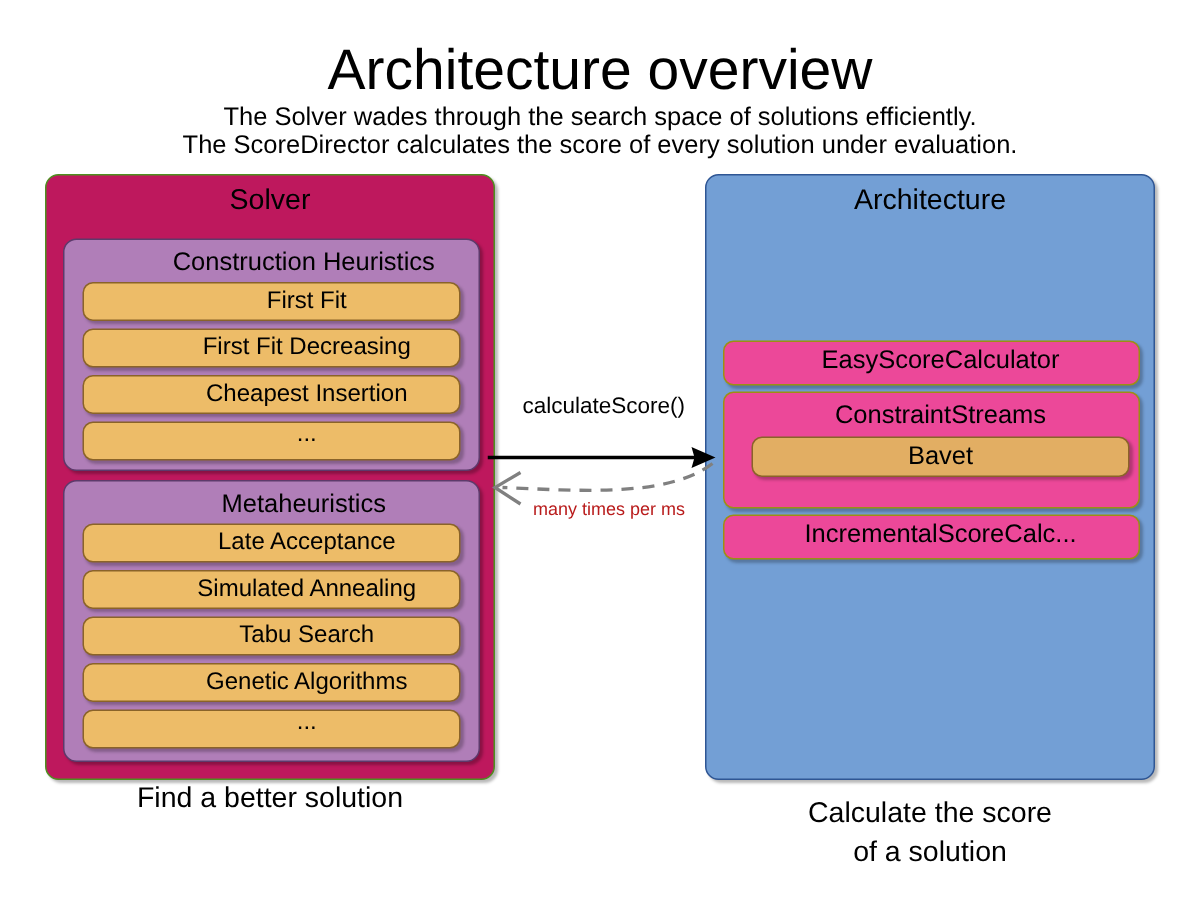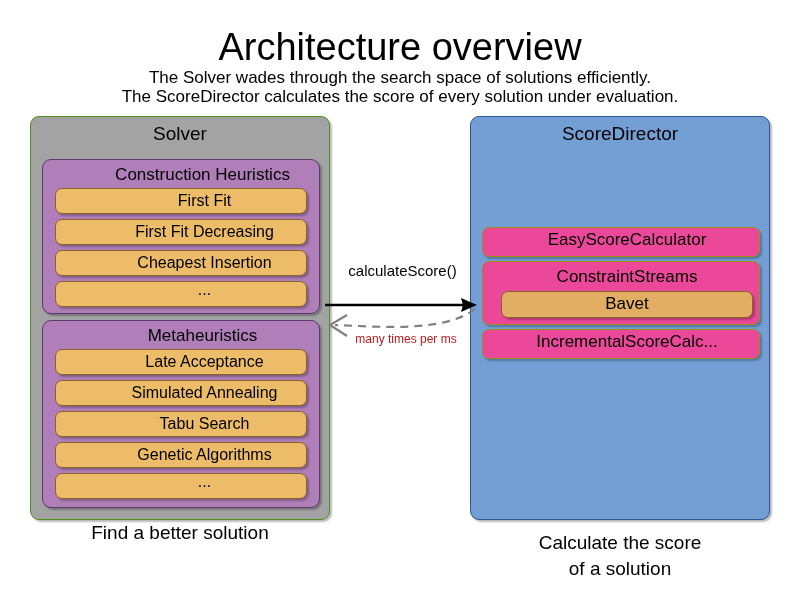--- a/index.html
+++ b/index.html
@@ -60,21 +60,21 @@
     line-height: 22px;
     color: #000;
     padding-top: 6px;
   }
 
   #solver-panel {
     left: 30px;
     top: 116px;
     width: 300px;
     height: 404px;
-    background: #a3a3a3;
+    background: #be185d;
     border: 1.5px solid #4e8f1f;
   }
 
   #scoredirector-panel {
     left: 470px;
     top: 116px;
     width: 300px;
     height: 404px;
     background: #739FD5;
     border: 1.5px solid #2f5694;
@@ -139,21 +139,21 @@
     color: #000;
     margin-bottom: 4px;
     box-shadow: 2px 2px 2px rgba(0,0,0,0.25);
     padding-left: 12px;
   }
   .calc.simple {
     height: 30px;
     line-height: 27px;
   }
   .calc.nested {
-    height: 64px;
+    height: 78px;
     padding-top: 3px;
   }
   .calc .calc-label {
     display: block;
     line-height: 23px;
     font-size: 17px;
   }
   .nested-box {
     width: 252px;
     height: 27px;
@@ -235,21 +235,21 @@
       <div class="group-title">Metaheuristics</div>
       <div class="item">Late Acceptance</div>
       <div class="item">Simulated Annealing</div>
       <div class="item">Tabu Search</div>
       <div class="item">Genetic Algorithms</div>
       <div class="item ellipsis">...</div>
     </div>
   </div>
 
   <div class="panel" id="scoredirector-panel">
-    <div class="panel-title">ScoreDirector</div>
+    <div class="panel-title">Architecture</div>
 
     <div class="calc-stack">
       <div class="calc simple">
         <span class="calc-label">EasyScoreCalculator</span>
       </div>
       <div class="calc nested">
         <span class="calc-label">ConstraintStreams</span>
         <div class="nested-box">Bavet</div>
       </div>
       <div class="calc simple">

